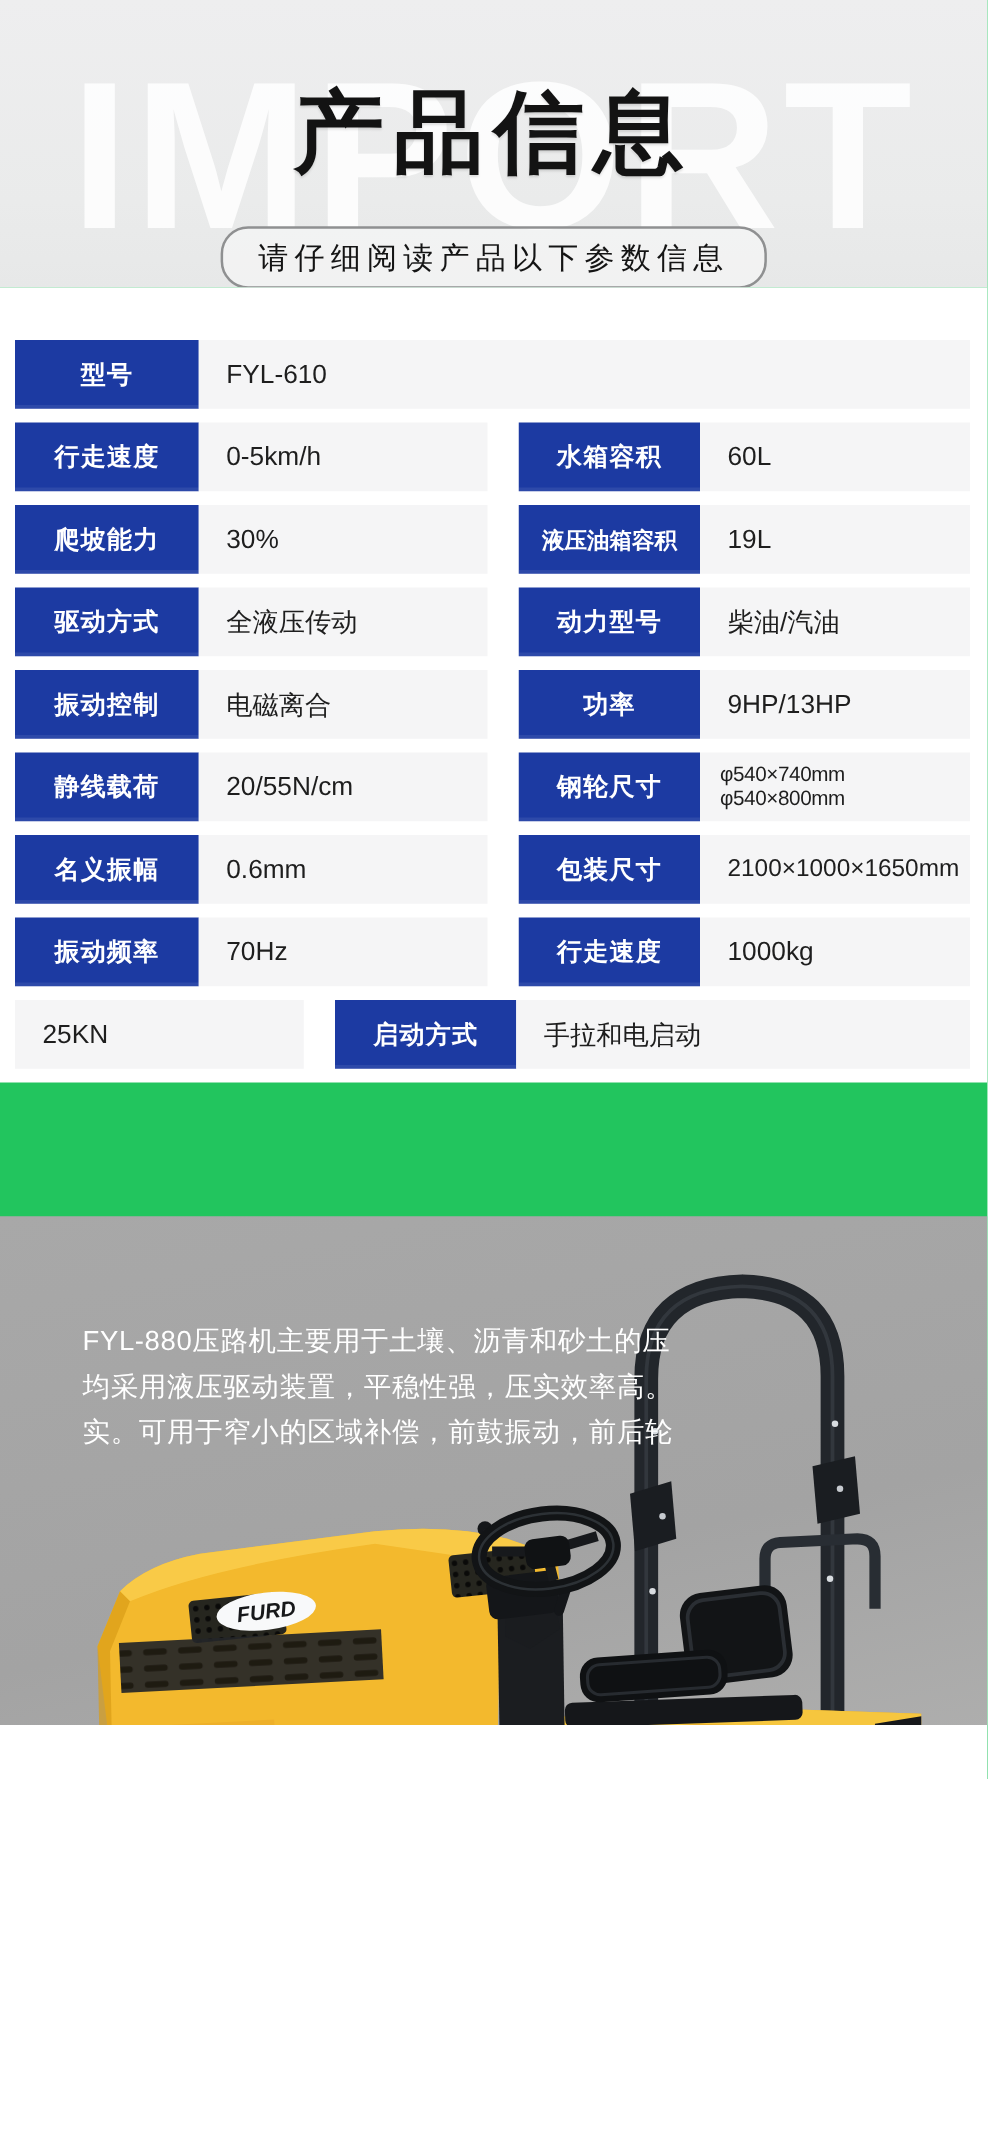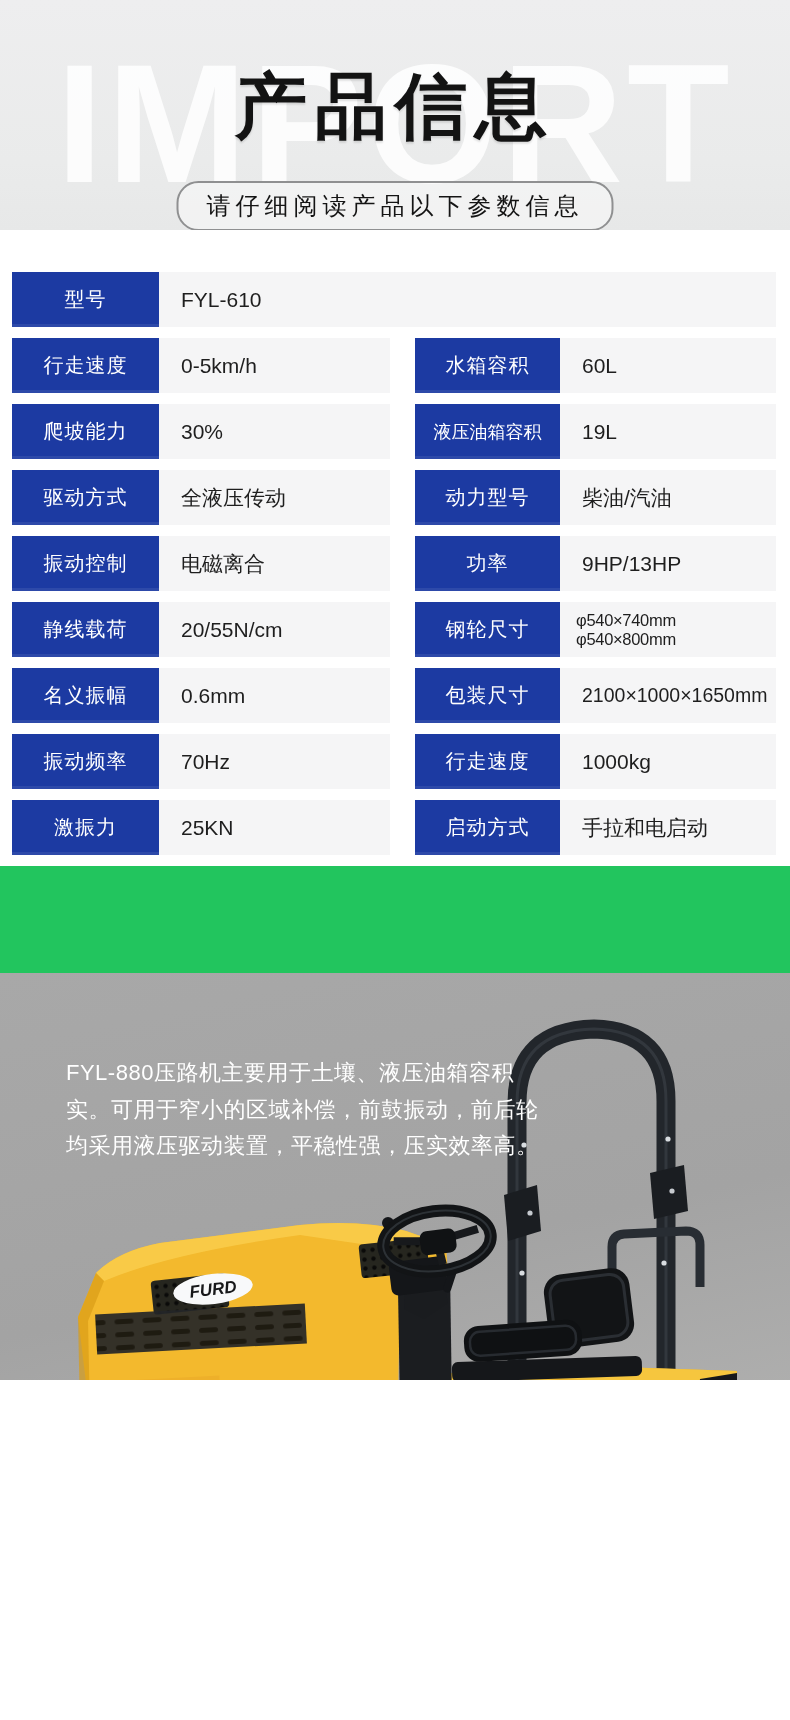--- a/index.html
+++ b/index.html
@@ -17,21 +17,21 @@
           text-shadow:0 2px 2px rgba(0,0,0,.12);}
   .subtitle-pill{position:absolute;top:181px;left:50%;transform:translateX(-50%);
           border:2px solid #8f9091;border-radius:22px;background:rgba(250,250,250,.55);
           padding:7px 28px;font-size:24px;letter-spacing:5px;color:#141414;white-space:nowrap;}
 
   
   .specs{position:absolute;top:230px;left:0;width:790px;box-sizing:border-box;
          padding:42px 14px 0 12px;background:#fff;}
   .spec-row{display:flex;height:55px;margin-bottom:11px;}
   .spec-label{flex:0 0 147px;background:#1c3aa2;color:#fff;display:flex;align-items:center;
-         justify-content:center;font-size:20px;font-weight:400;letter-spacing:1px;
+         justify-content:center;font-size:20px;font-weight:700;letter-spacing:1px;
          box-shadow:inset 0 -3px 0 rgba(255,255,255,.08);}
   .spec-label.r{flex:0 0 145px;margin-left:25px;}
   .spec-label.tight{font-size:18px;letter-spacing:0;}
   .spec-value{flex:1;background:#f5f5f6;color:#1e1e1e;display:flex;align-items:center;
          padding-left:22px;font-size:21px;}
   .spec-value.v1{flex:0 0 209px;padding-left:22px;}
   .spec-value.small{font-size:16.5px;letter-spacing:-.3px;padding-left:16px;}
   .spec-value.mid{font-size:19.5px;}
 
   
@@ -98,21 +98,20 @@
       <div class="spec-label r">包装尺寸</div>
       <div class="spec-value mid">2100×1000×1650mm</div>
     </div>
     <div class="spec-row">
       <div class="spec-label">振动频率</div>
       <div class="spec-value v1">70Hz</div>
       <div class="spec-label r">行走速度</div>
       <div class="spec-value">1000kg</div>
     </div>
     <div class="spec-row">
-      <div class="spec-label">激振力</div>
       <div class="spec-value v1">25KN</div>
       <div class="spec-label r">启动方式</div>
       <div class="spec-value">手拉和电启动</div>
     </div>
   </div>
 
   <div class="photo">
 
     <svg class="machine-svg" width="790" height="747" viewBox="0 0 790 747">
       <defs>
@@ -285,23 +284,23 @@
         <g transform="rotate(-7 437 268)">
           <ellipse cx="437" cy="268" rx="54" ry="30" fill="none" stroke="#121416" stroke-width="12"></ellipse>
           <ellipse cx="437" cy="268" rx="54" ry="30" fill="none" stroke="#383d43" stroke-width="2" opacity=".7"></ellipse>
           <path d="M437,268 L394,263 M437,268 L479,261 M437,268 L440,292" stroke="#17191c" stroke-width="8"></path>
           <rect x="420" y="257" width="36" height="24" rx="7" fill="#101214"></rect>
         </g>
       </g>
     </svg>
 
     <div class="desc">
-      <div>FYL-880压路机主要用于土壤、液压油箱容积</div>
+      <div>FYL-880压路机主要用于土壤、沥青和砂土的压</div>
+      <div>均采用液压驱动装置，平稳性强，压实效率高。</div>
       <div>实。可用于窄小的区域补偿，前鼓振动，前后轮</div>
-      <div>均采用液压驱动装置，平稳性强，压实效率高。</div>
     </div>
 
     <div class="brand-mark">
       <div class="brand-furd">FURD</div>
       <div class="brand-cn">福瑞得机械</div>
     </div>
   </div>
 
 </div>
 

